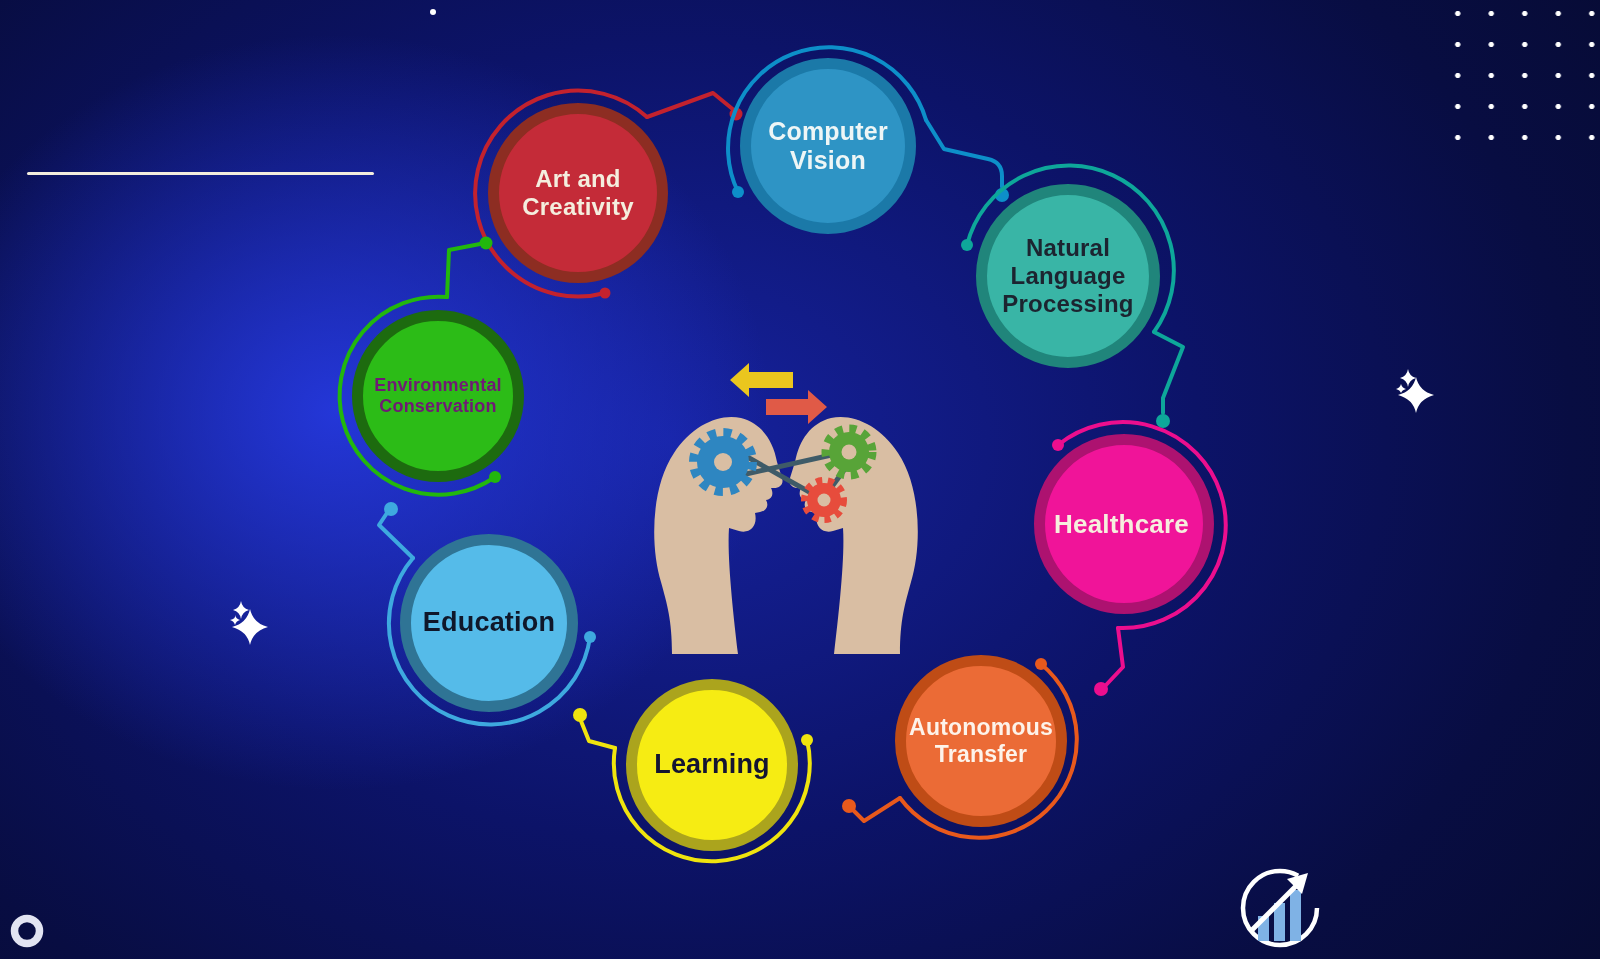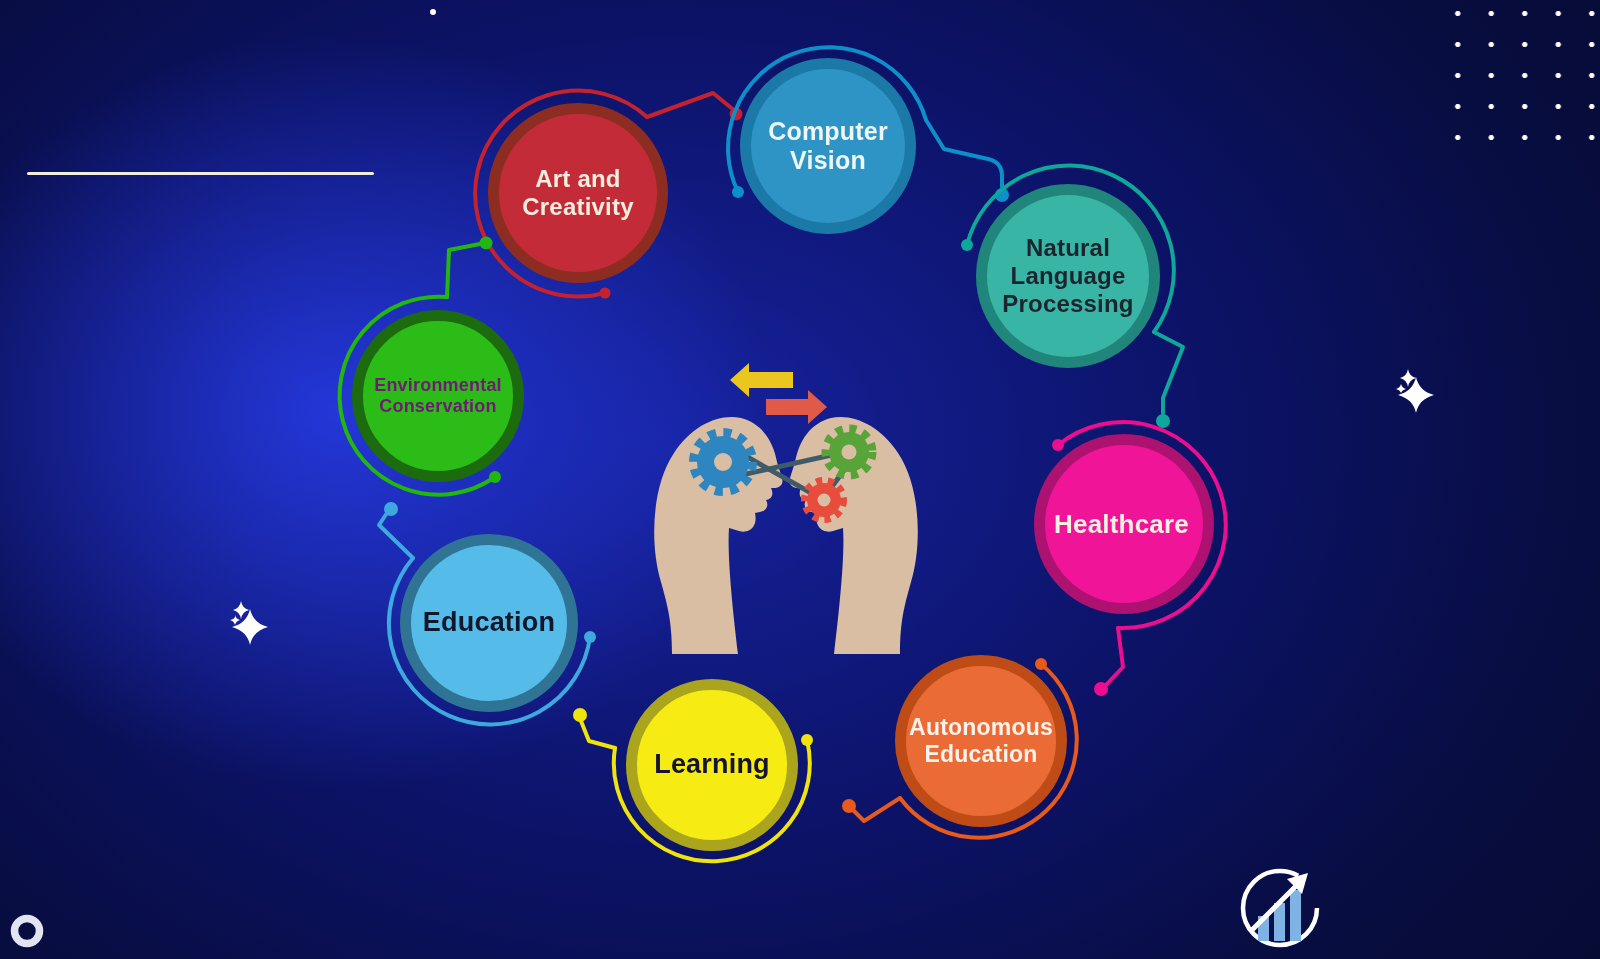--- a/index.html
+++ b/index.html
@@ -178,21 +178,21 @@
   <div class="node n1" style="background: rgb(46, 148, 197); border-color: rgb(27, 121, 168); color: rgb(238, 246, 246); justify-content: flex-end;">
       <span>Computer Vision</span>
     </div>
   <div class="node n2" style="background: rgb(57, 181, 166); border-color: rgb(32, 133, 123); color: rgb(28, 36, 48);">
       <span>Natural Language Processing</span>
     </div>
   <div class="node n3" style="background: rgb(240, 20, 153); border-color: rgb(173, 18, 112); color: rgb(246, 238, 222);">
       <span>Healthcare</span>
     </div>
   <div class="node n4" style="background: rgb(235, 107, 54); border-color: rgb(191, 76, 22); color: rgb(253, 243, 234);">
-      <span>Autonomous Education</span>
+      <span>Autonomous Transfer</span>
     </div>
   <div class="node n5" style="background: rgb(246, 236, 19); border-color: rgb(171, 164, 29); color: rgb(20, 20, 50);">
       <span>Learning</span>
     </div>
   <div class="node n6" style="background: rgb(85, 187, 233); border-color: rgb(47, 116, 149); color: #0f172a; text-align: center;">
       <span>Education</span>
     </div>
   <div class="node n7" style="background: rgb(44, 188, 23); border-color: rgb(29, 107, 15); color: #701a75; align-items: center;">
       <span>Environmental Conservation</span>
     </div>

